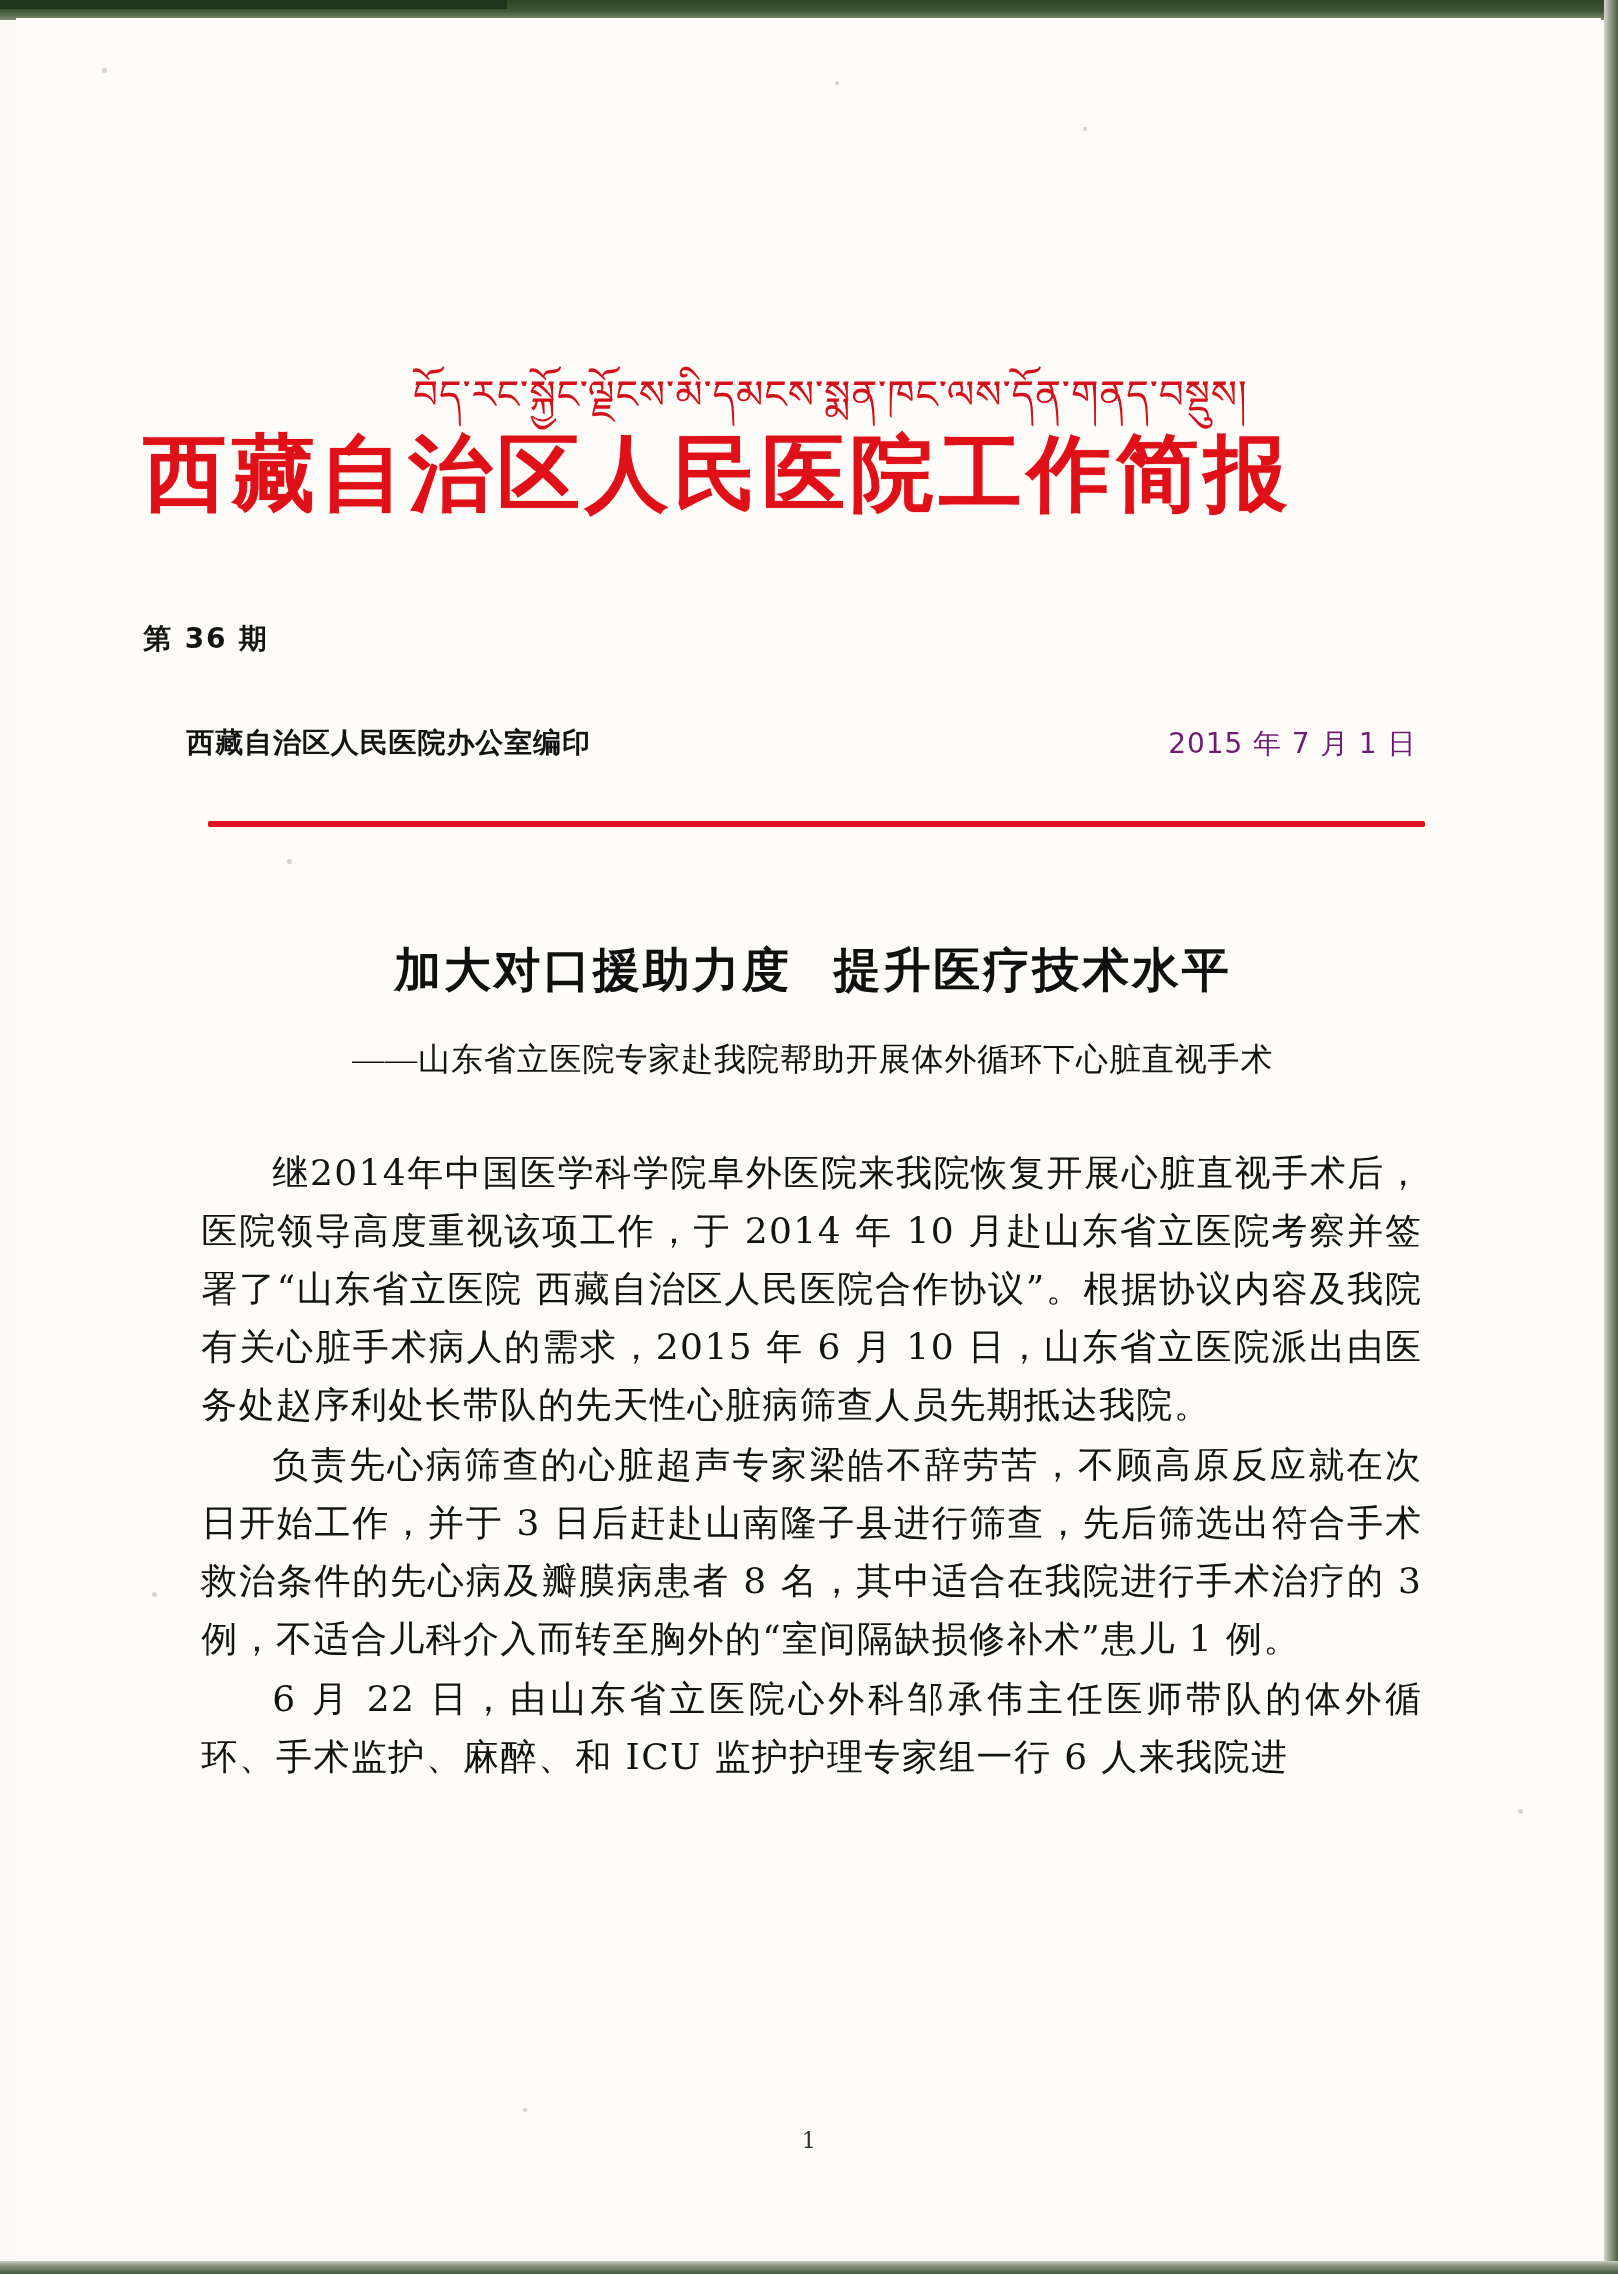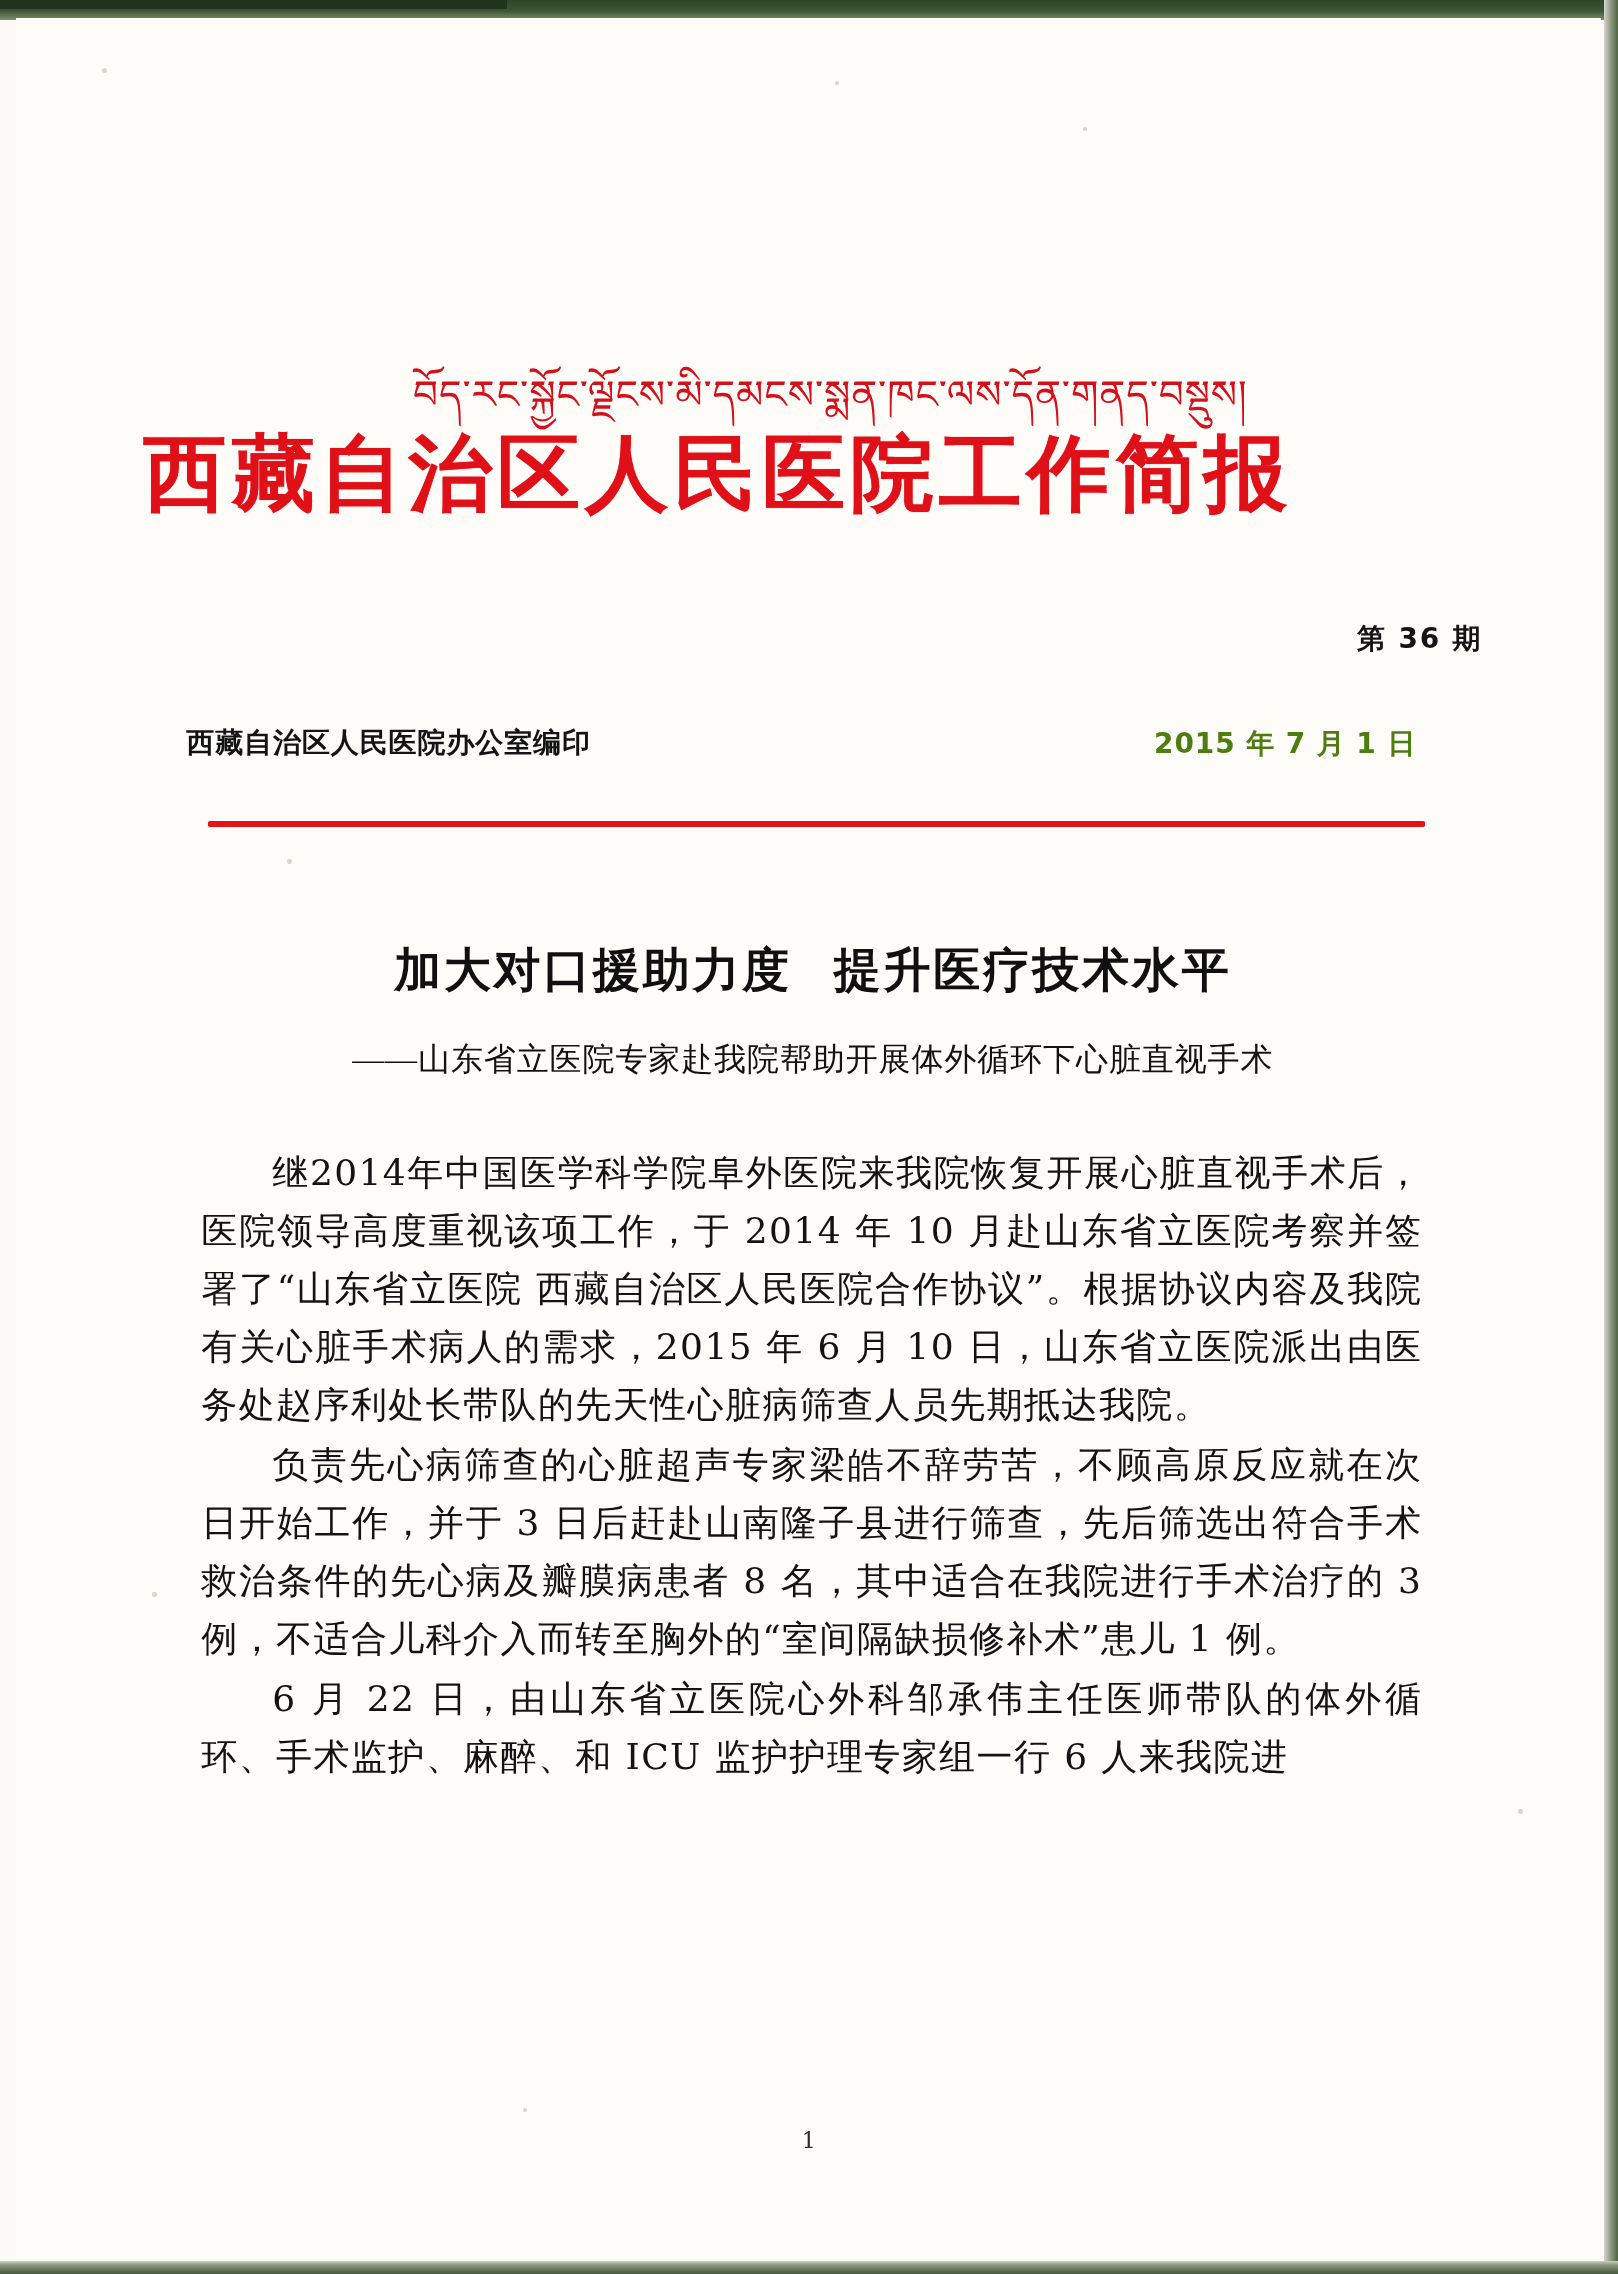--- a/index.html
+++ b/index.html
@@ -98,21 +98,21 @@
     letter-spacing: 5.4px;
     line-height: 1.05;
     text-shadow: 0 0 0.9px #e01019;
   }
 
   .issue {
     position: absolute;
     left: 127px;
     top: 602px;
     width: 1339px;
-    text-align: right;
+    text-align: left;
     font-family: "DejaVu Sans", sans-serif;
     font-weight: bold;
     font-size: 28px;
     color: #141414;
     letter-spacing: 1.8px;
   }
 
   .meta-left {
     position: absolute;
     left: 170px;
@@ -121,23 +121,23 @@
     font-weight: bold;
     font-size: 28px;
     color: #131313;
     letter-spacing: 0.9px;
   }
   .meta-right {
     position: absolute;
     right: 185px;
     top: 707px;
     font-family: "DejaVu Sans", sans-serif;
-    font-weight: bold;
+    font-weight: normal;
     font-size: 28px;
-    color: #4d7c0f;
+    color: #701a75;
     letter-spacing: 0.9px;
   }
 
   .rule {
     position: absolute;
     left: 192px;
     top: 803px;
     width: 1217px;
     height: 6.3px;
     background: #e2131b;

